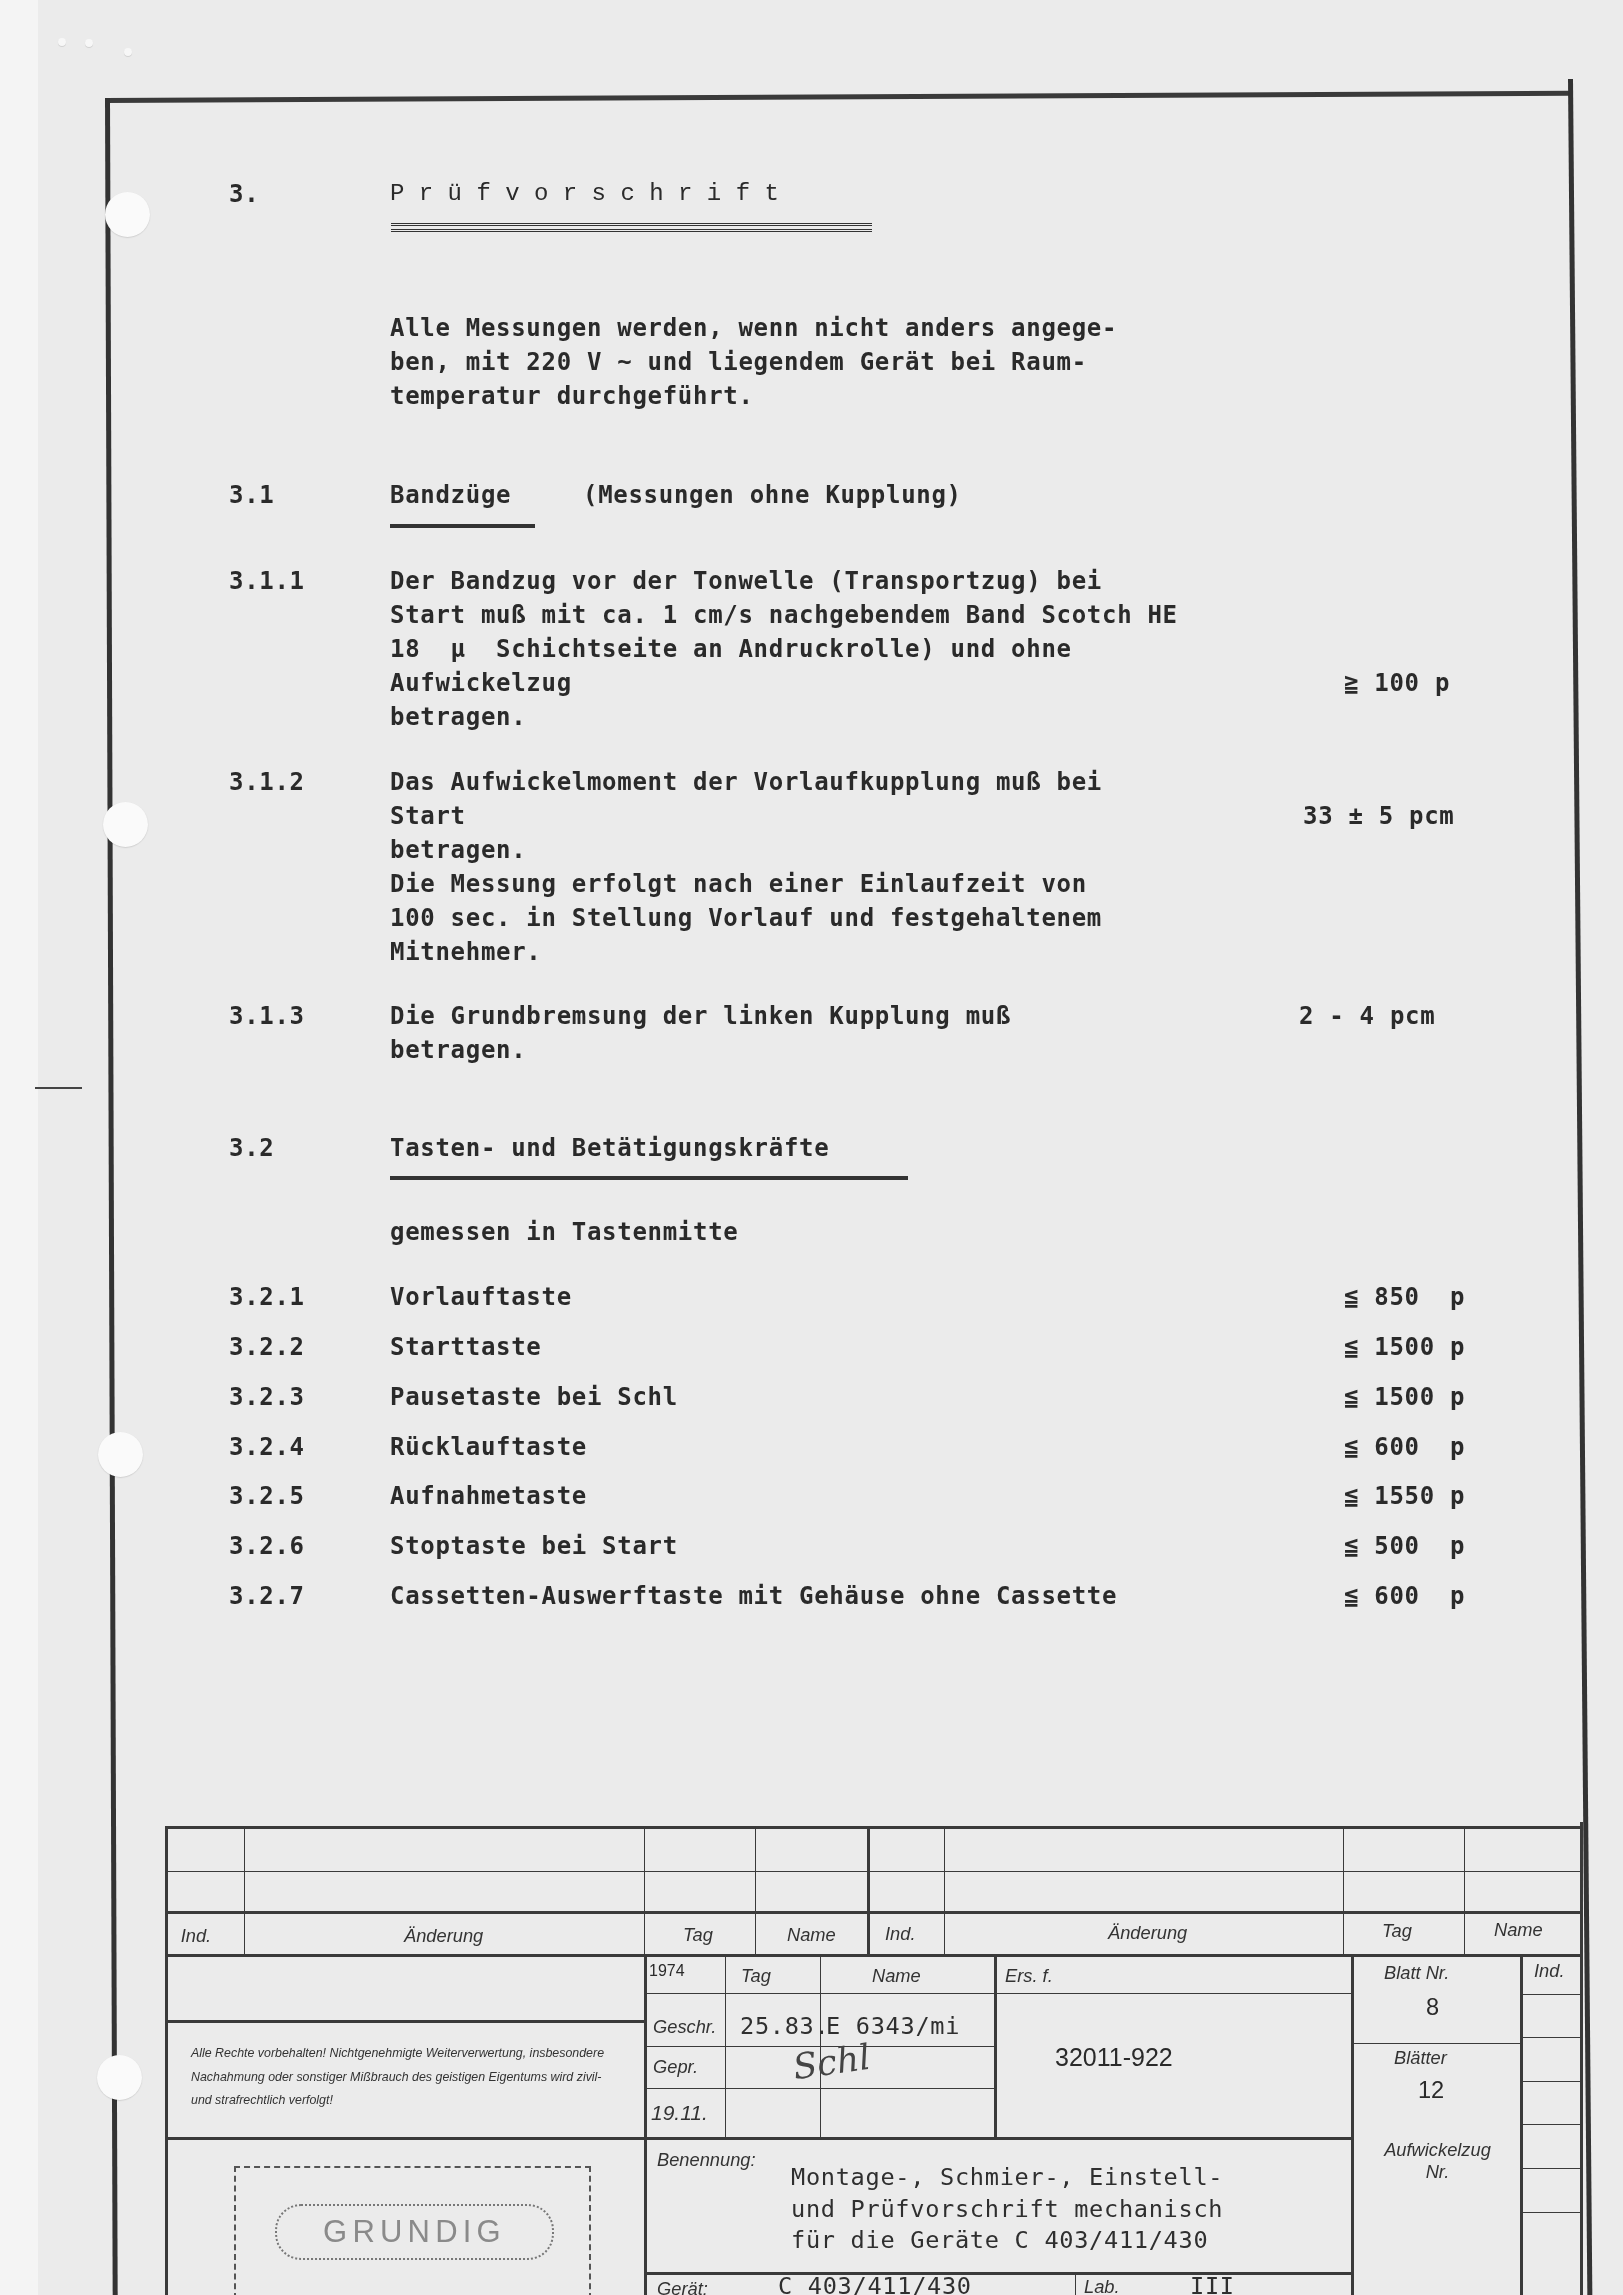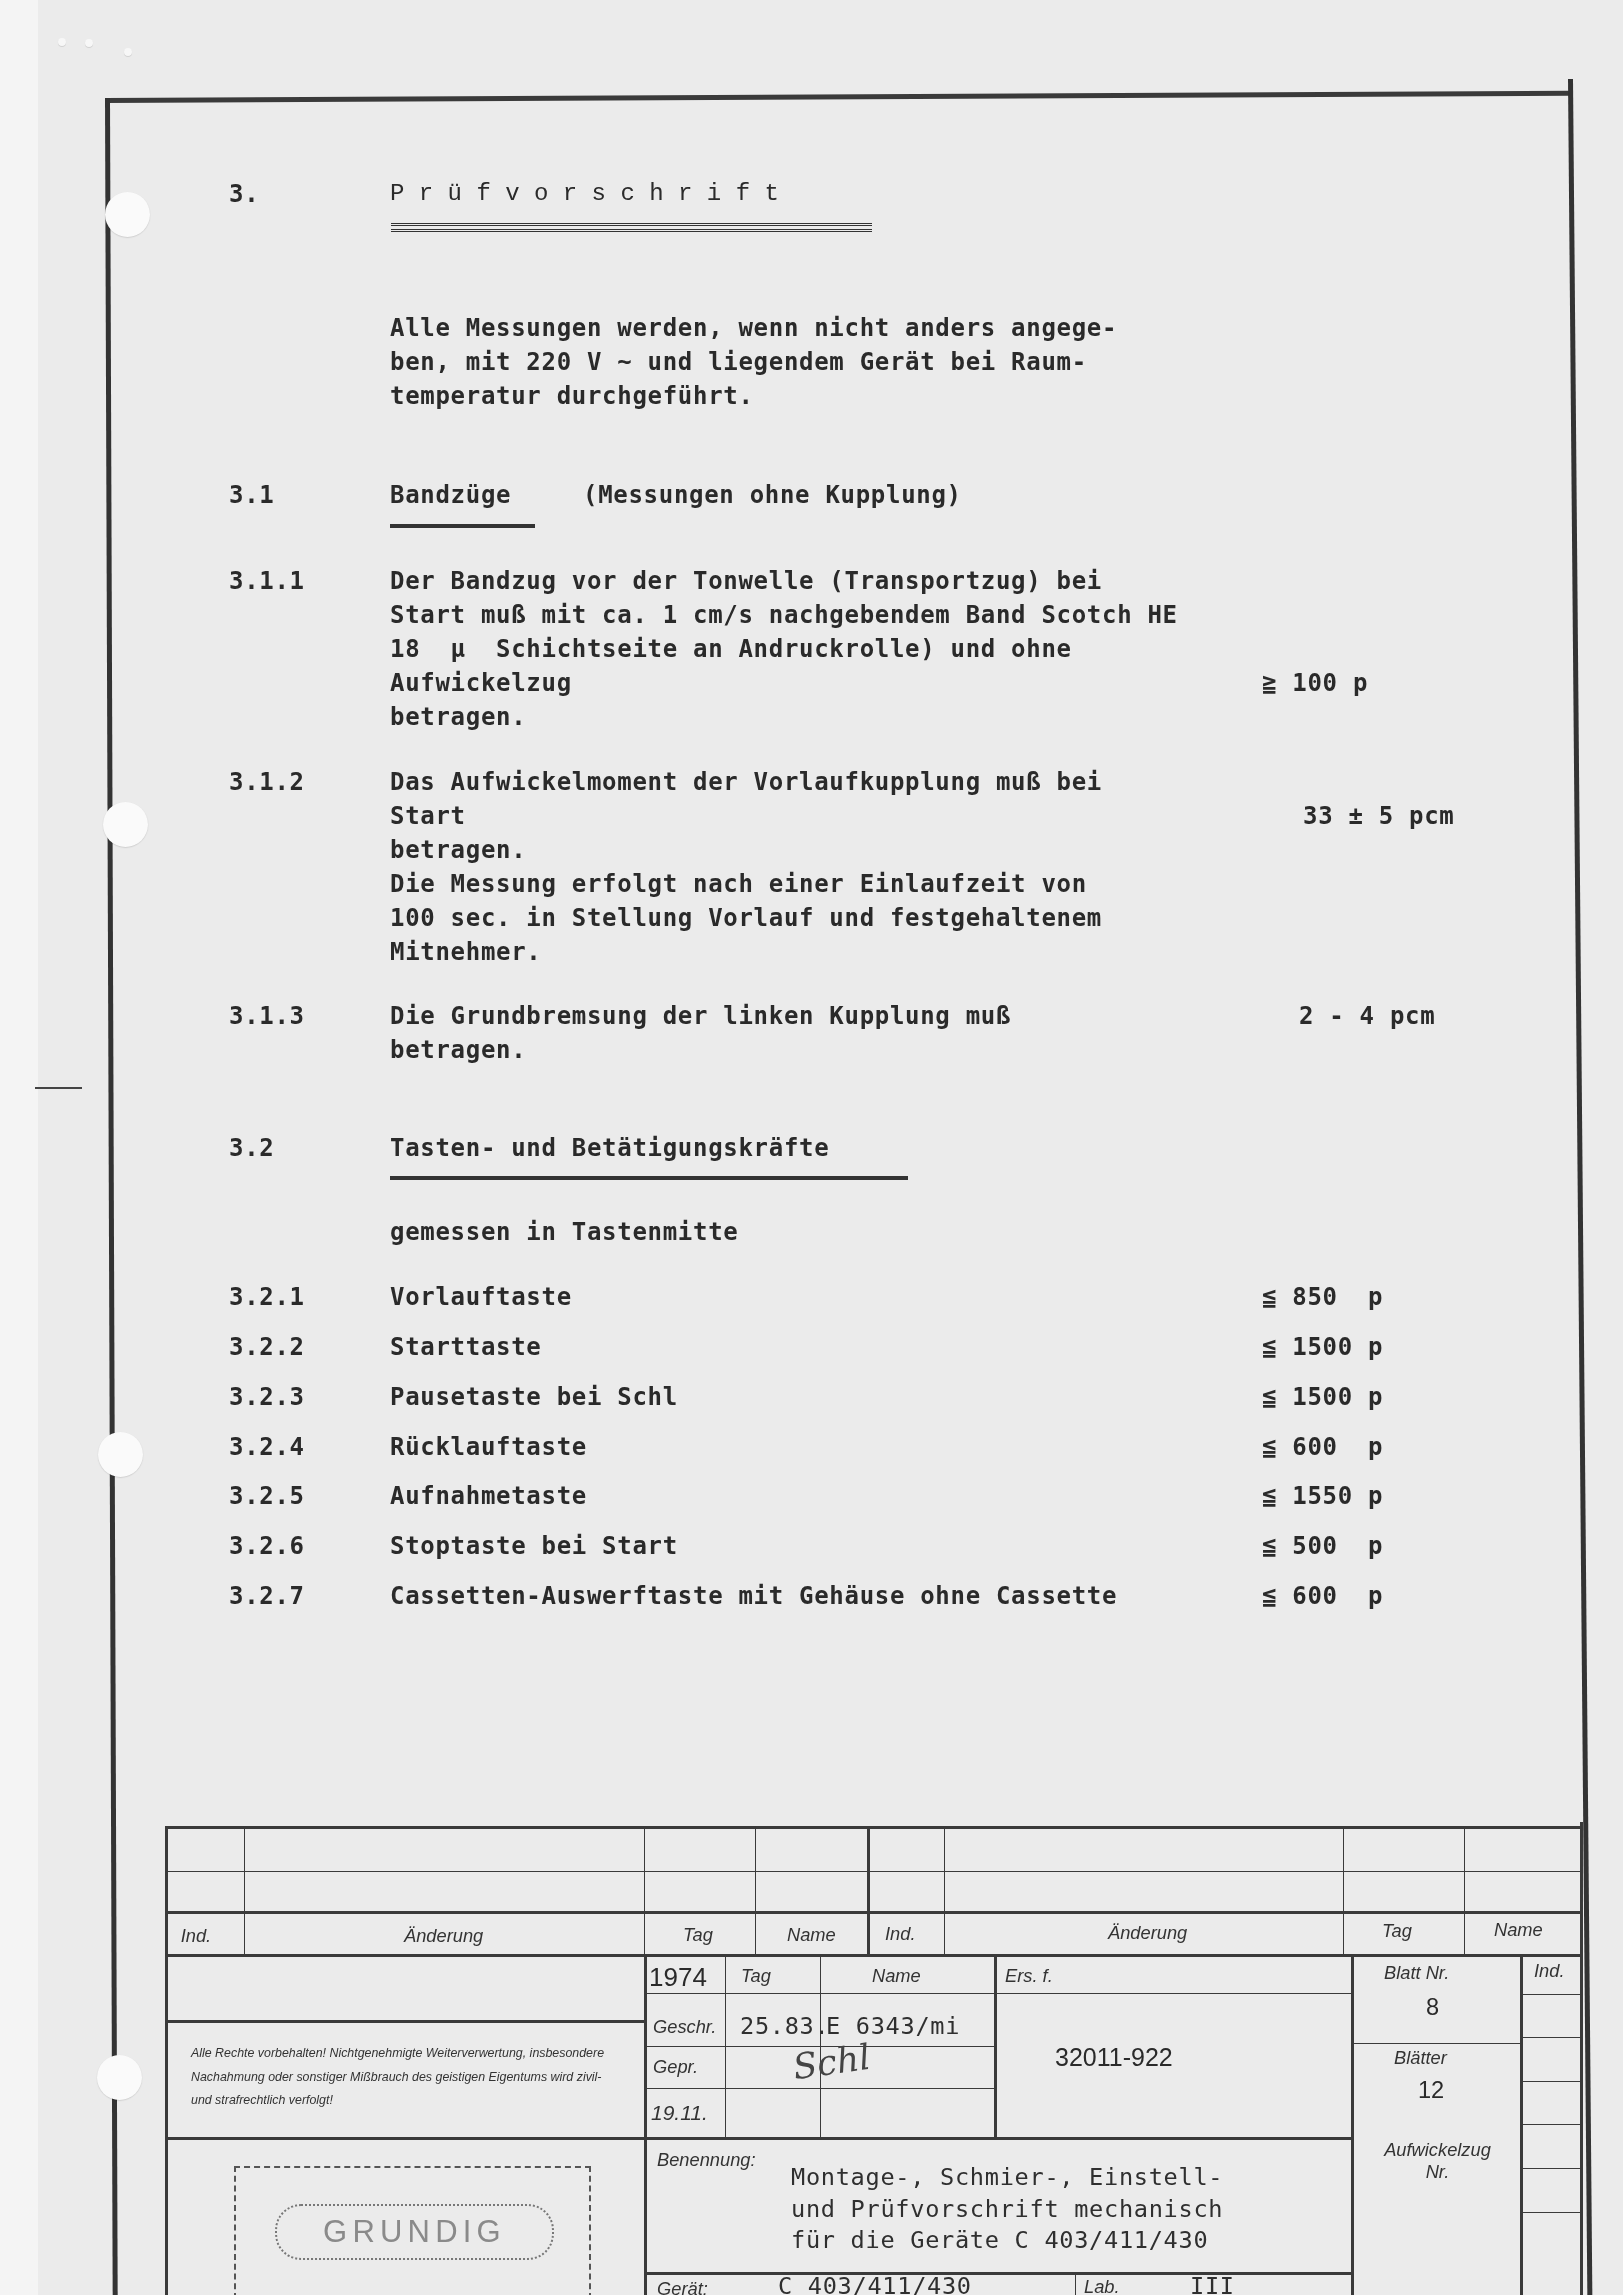--- a/index.html
+++ b/index.html
@@ -14,33 +14,33 @@
     .frame-top { position: absolute; left: 105px; top: 98px; width: 1466px; height: 4.6px; background: #3a3a3a; transform: rotate(-0.28deg); transform-origin: left top; }
     .frame-left { position: absolute; left: 105px; top: 98px; width: 4.6px; height: 2197px; background: #333; transform: rotate(-0.2deg); transform-origin: left top; }
     .frame-right { position: absolute; left: 1568px; top: 79px; width: 4.6px; height: 2217px; background: #333; transform: rotate(-0.5deg); transform-origin: left top; }
     .punch { position: absolute; width: 45px; height: 45px; border-radius: 50%; background: #fafafa; box-shadow: 0 0.7px 1.3px rgba(0,0,0,0.15); }
     .margin-mark { position: absolute; left: 35px; top: 1087px; width: 47px; height: 2px; background: #444; }
     .dent { position: absolute; width: 7.9px; height: 7.9px; border-radius: 50%; background: #f7f7f7; box-shadow: 0 0.7px 0.7px rgba(0,0,0,0.15); }
 
     .tw { position: absolute; font-size: 24px; line-height: 34px; white-space: pre; letter-spacing: 0.7px; font-weight: bold; color: #2a2a2a; }
     .num { left: 229px; }
     .txt { left: 390px; }
-    .val { left: 1262px; text-align: right; }
+    .val { left: 1344px; text-align: right; }
     .title-spaced { letter-spacing: 14.4px; font-family: Liberation Mono, monospace; }
     .dbl-underline { position: absolute; height: 9.2px; border-top: 3.3px double #333; border-bottom: 3.3px double #333; box-sizing: border-box; }
     .underline { position: absolute; height: 3.9px; background: #333; }
 
     
     .tb { position: absolute; left: 165px; top: 1826px; width: 1420px; height: 469px; }
     .tb .line-h { position: absolute; height: 2.6px; background: #3a3a3a; }
     .tb .line-v { position: absolute; width: 2.6px; background: #3a3a3a; }
     .tb .thin { height: 1.3px !important; }
     .tb .thinv { width: 1.3px !important; }
     .lbl { position: absolute; font-family: "Liberation Sans", sans-serif; font-style: italic; font-size: 18.3px; color: #333; white-space: pre; }
-    .lbl-up { position: absolute; font-family: "Liberation Sans", sans-serif; font-size: 26px; color: #2a2a2a; white-space: pre; }
+    .lbl-up { position: absolute; font-family: "Liberation Sans", sans-serif; font-size: 16px; color: #2a2a2a; white-space: pre; }
     .tbtxt { position: absolute; font-family: "DejaVu Sans Mono", monospace; font-size: 23.6px; line-height: 31px; color: #2f2f2f; white-space: pre; letter-spacing: 0.7px; }
     .rights { position: absolute; left: 26px; top: 216px; width: 419px; font-family: "Liberation Sans", sans-serif; font-style: italic; font-size: 12.4px; line-height: 23.6px; color: #333; }
     .stamp { position: absolute; left: 69px; top: 340px; width: 353px; height: 129px; border: 2px dashed #555; }
     .stamp-text { position: absolute; left: 39px; top: 36px; width: 275px; height: 52px; border: 2px dotted #777; border-radius: 26px; text-align: center; font-family: "Liberation Sans", sans-serif; font-size: 31px; line-height: 52px; letter-spacing: 5.2px; color: #8a8a8a; }
     .sig { position: absolute; font-family: "DejaVu Serif", serif; font-style: italic; font-size: 35px; color: #444; transform: rotate(-8deg); }
   </style>
 </head>
 <body>
 
 <div class="scan-edge"></div>

